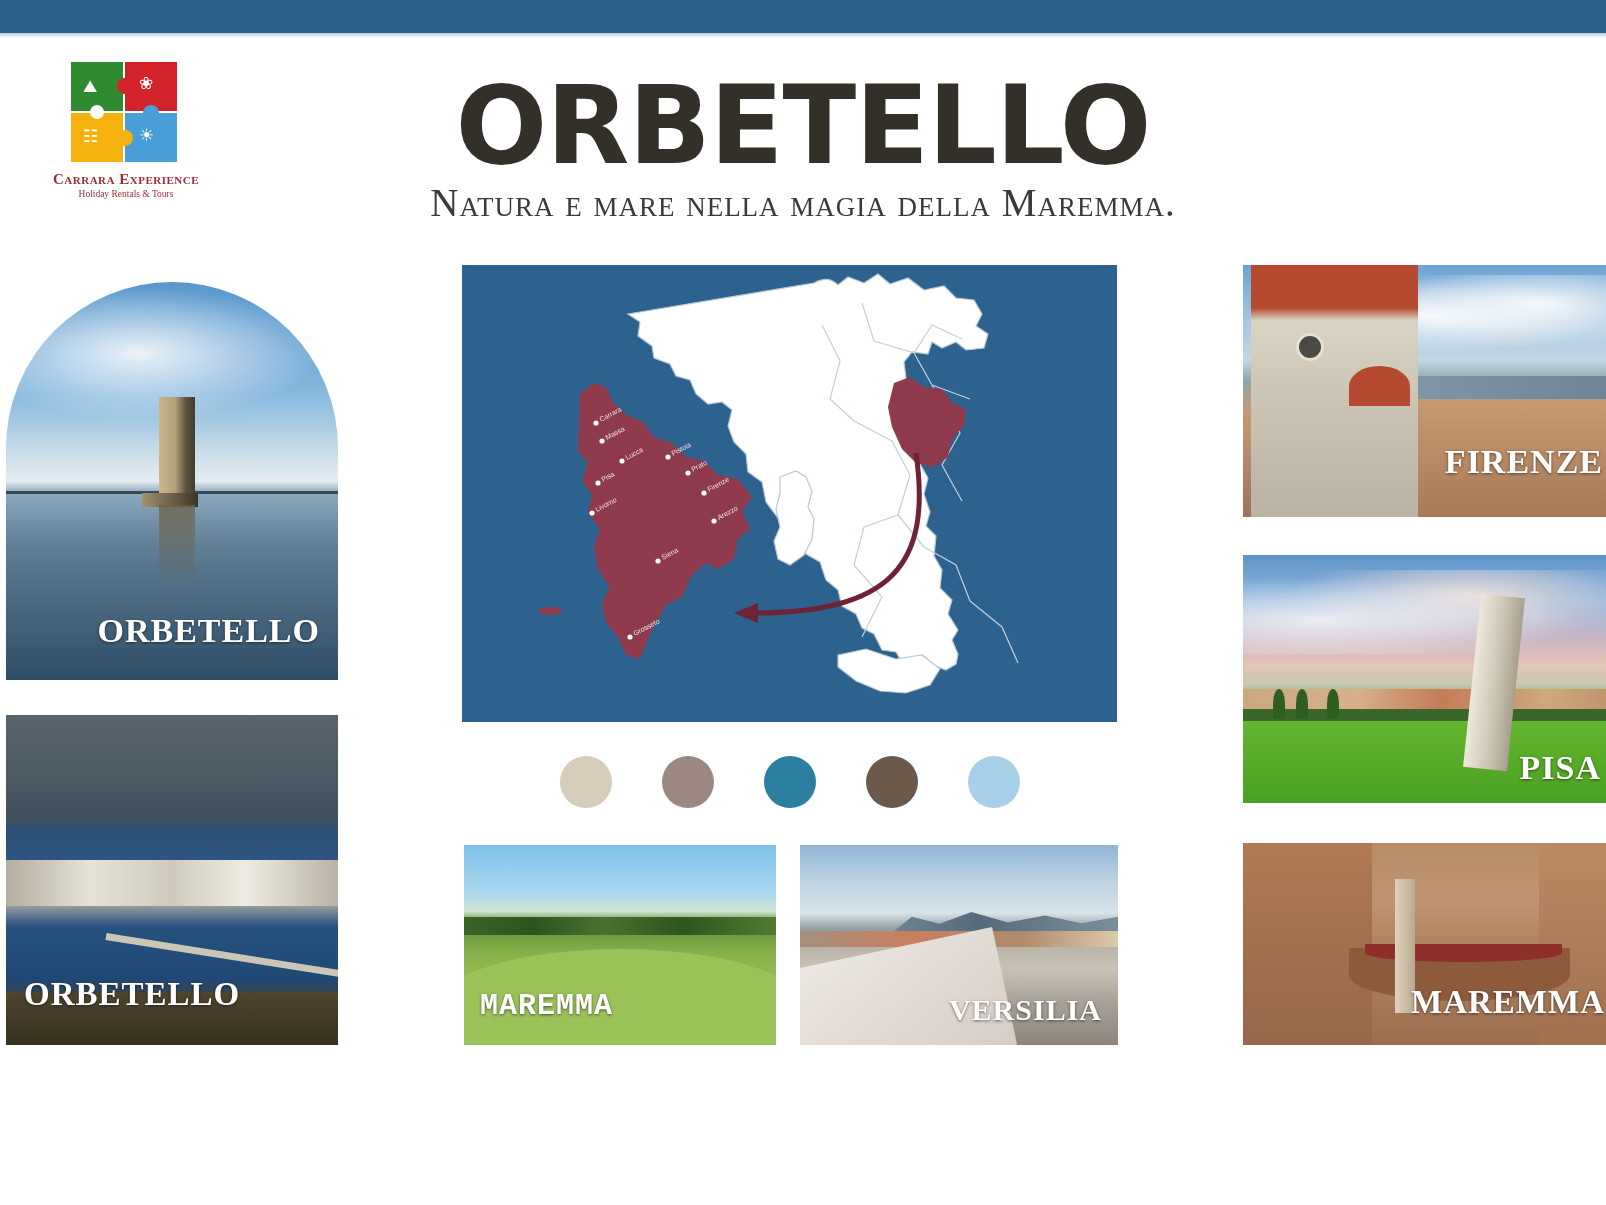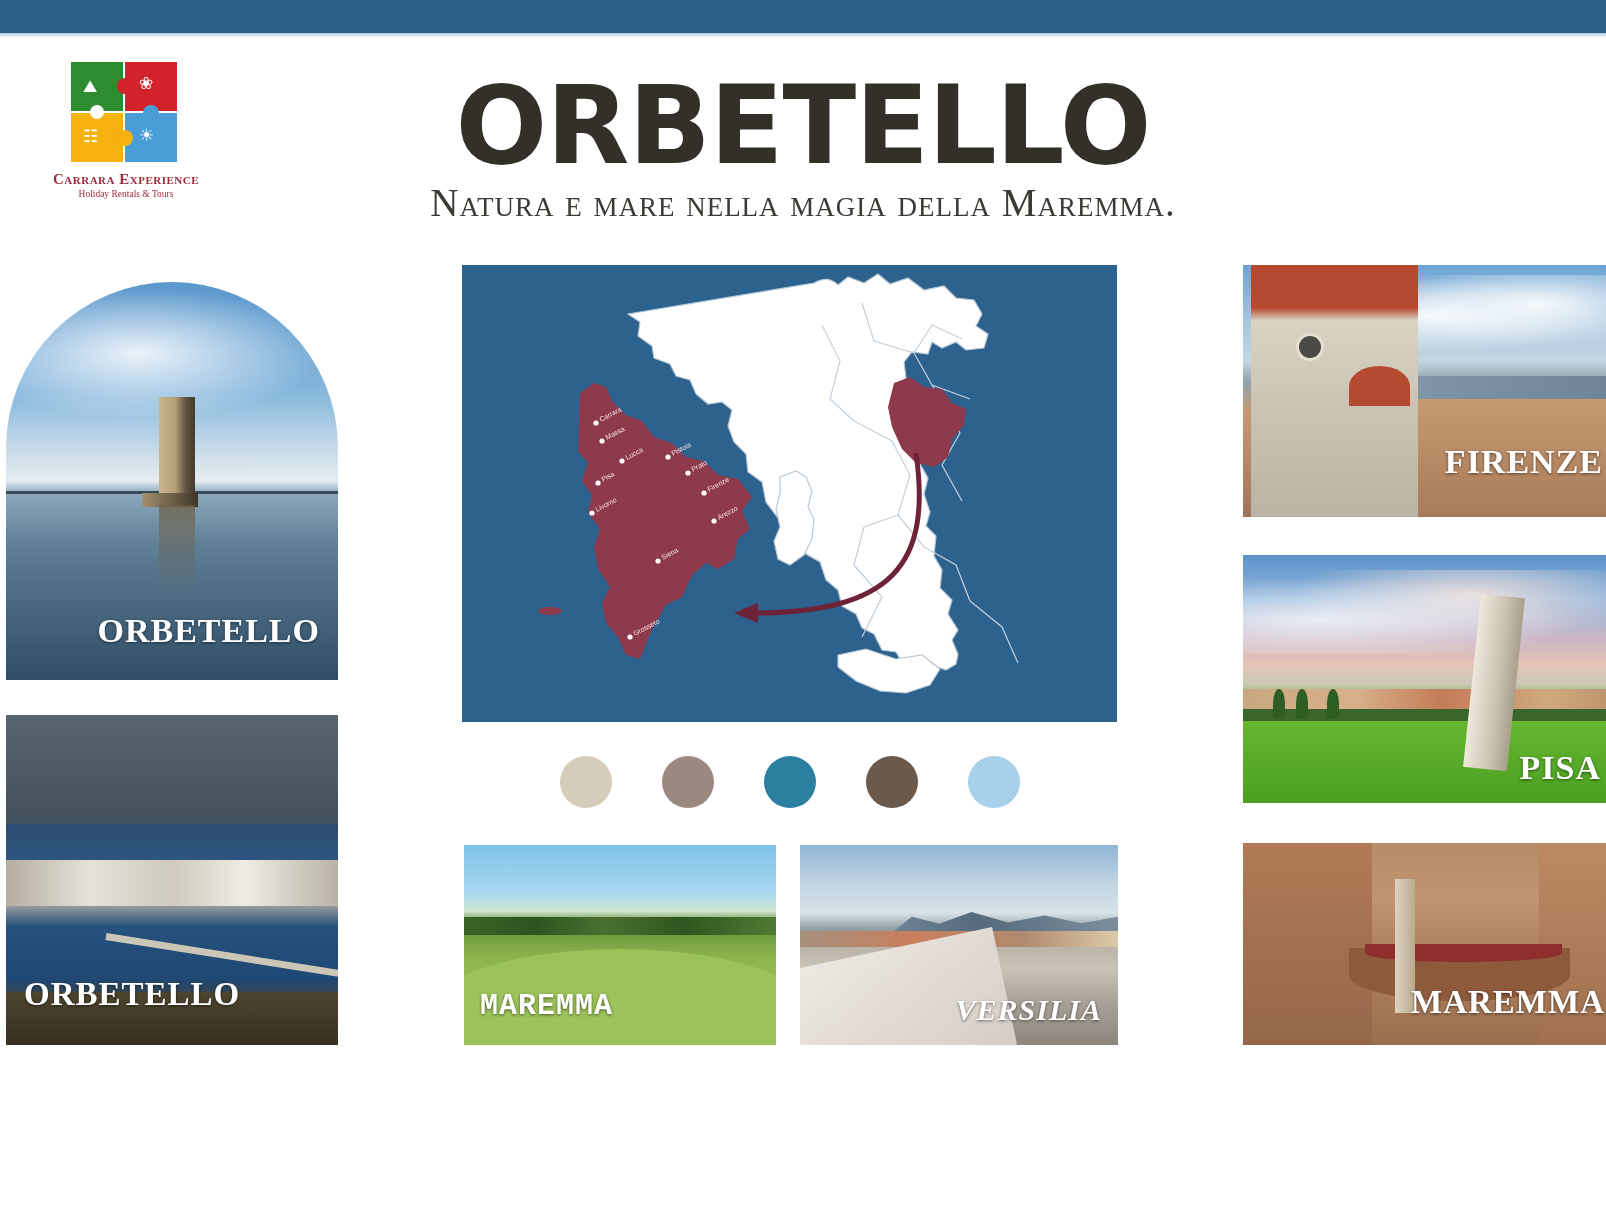--- a/index.html
+++ b/index.html
@@ -143,21 +143,21 @@
   }
   #card-versilia .shore{
     position:absolute;left:0;top:43%;width:100%;height:8%;
     background:linear-gradient(to right,#a58f7c,#c97f5e 35%,#b08a6d 70%,#dccaa9 100%);
   }
   #card-versilia .sand{
     position:absolute;left:-5%;top:52%;width:70%;height:60%;
     background:linear-gradient(to bottom right,#efe9e4,#d5cdc5);
     transform:rotate(-12deg);
   }
-  #card-versilia .cap{right:16px;bottom:18px;font-size:30px;font-style:italic;}
+  #card-versilia .cap{right:16px;bottom:18px;font-size:30px;}
 
   
   #card-firenze{
     left:1243px;top:265px;width:380px;height:252px;
     background:linear-gradient(to bottom,#6ca3d4 0%,#a6c6de 22%,#c3d6e3 38%,#8fa4ac 46%,#c39a74 58%,#b4886a 78%,#9d7458 100%);
   }
   #card-firenze .sky-cloud{
     position:absolute;left:28%;top:4%;width:72%;height:32%;
     background:radial-gradient(ellipse at 30% 50%,rgba(255,255,255,.9),rgba(255,255,255,0) 65%),
                radial-gradient(ellipse at 70% 35%,rgba(255,255,255,.85),rgba(255,255,255,0) 60%);

